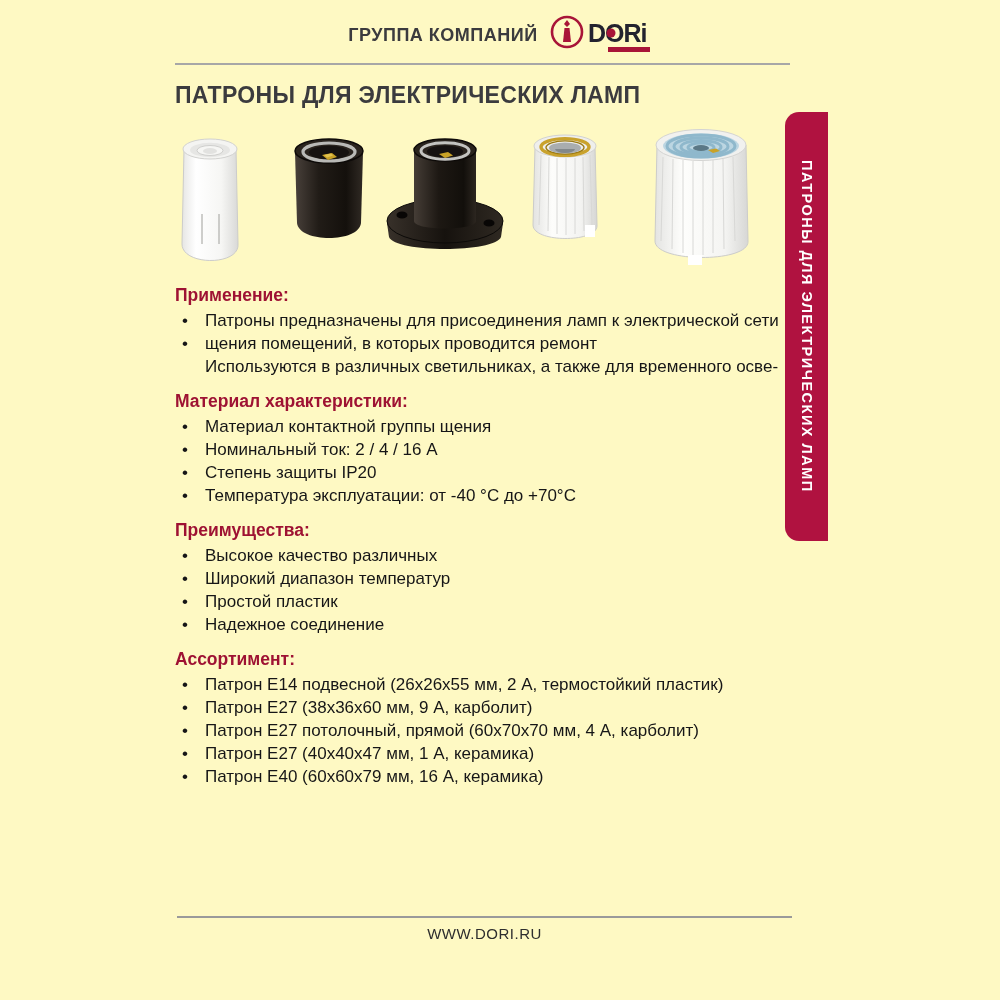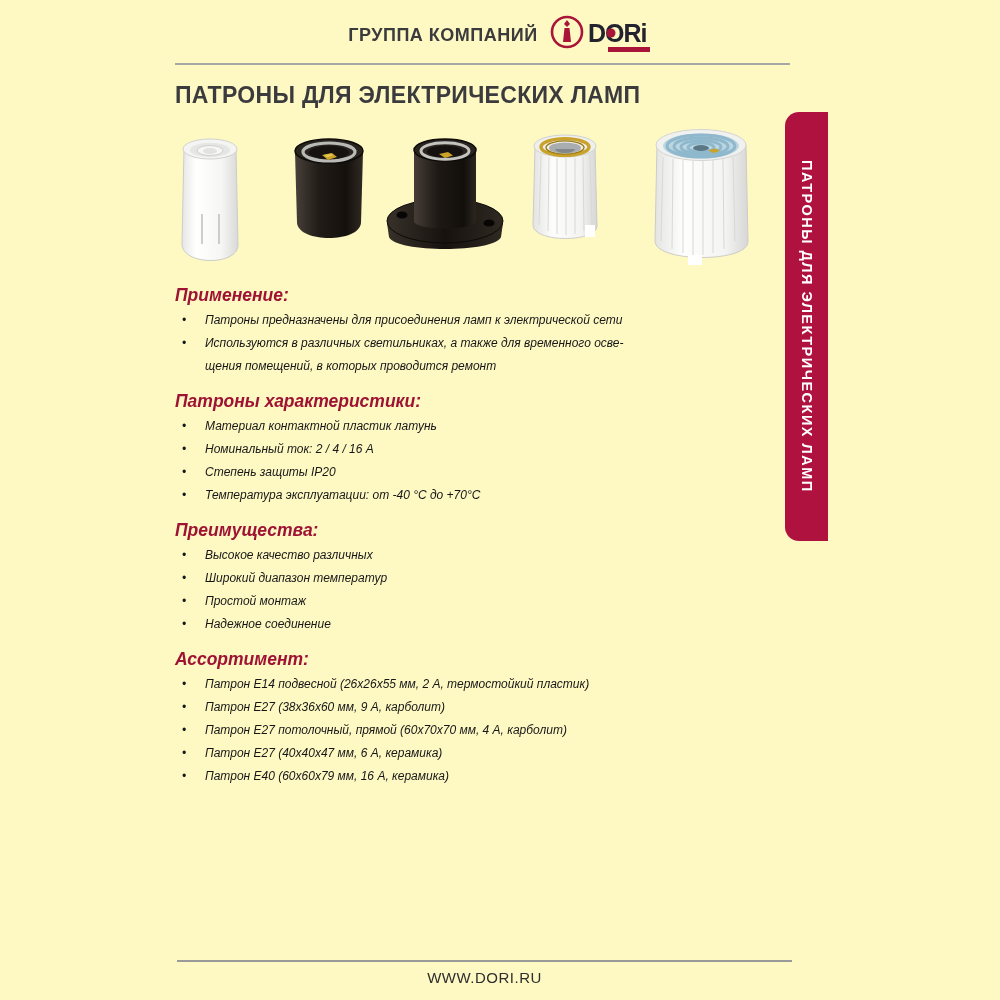--- a/index.html
+++ b/index.html
@@ -13,37 +13,37 @@
 
   
   .title{margin:16px 0 0 175px;font-size:23px;line-height:28px;font-weight:bold;color:#3b3b3e;letter-spacing:.3px;}
 
   
   .products{position:relative;margin-left:175px;width:615px;height:172px;}
   .product{position:absolute;}
   .product svg{display:block;width:100%;height:100%;}
 
   
-  .main{margin-left:175px;width:615px;font-style:italic;}
+  .main{margin-left:175px;width:615px;}
   .section{margin-top:13px;}
   .section:first-child{margin-top:4px;}
   .sec-h{font-size:17.5px;line-height:21px;font-weight:bold;color:#9e1233;}
   .sec-ul{list-style:none;margin:3px 0 0 0;padding:0;}
-  .sec-ul li{position:relative;padding-left:30px;font-size:12px;line-height:23px;color:#161617;}
+  .sec-ul li{position:relative;padding-left:30px;font-size:17px;line-height:23px;color:#161617;}
   .sec-ul li::before{content:"\2022";position:absolute;left:7px;top:0;color:#161617;}
   .ln{display:block;}
 
   
   .side-tab{position:absolute;left:785px;top:112px;width:43px;height:429px;background:#b01240;
             border-radius:14px 0 0 14px;display:flex;align-items:center;justify-content:center;}
   .side-tab span{writing-mode:vertical-rl;white-space:nowrap;color:#ffffff;font-size:14.5px;
                  font-weight:bold;letter-spacing:1.5px;}
 
   
-  .footer{position:absolute;left:177px;top:960px;width:615px;}
+  .footer{position:absolute;left:177px;top:916px;width:615px;}
   .ftr-rule{height:2px;background:#9a9a9a;}
   .ftr-url{margin-top:7px;text-align:center;font-size:15px;color:#2e2e2e;letter-spacing:.5px;}
 </style>
 </head>
 <body>
 
 <div class="page">
 
   <div class="hdr">
     <span class="hdr-label">ГРУППА КОМПАНИЙ</span>
@@ -199,53 +199,53 @@
     </div>
   </div>
 
   <div class="main">
 
     <div class="section">
       <div class="sec-h">Применение:</div>
       <ul class="sec-ul">
         <li>Патроны предназначены для присоединения ламп к электрической сети</li>
         <li>
+          <span class="ln">щения помещений, в которых проводится ремонт</span>
           <span class="ln">Используются в различных светильниках, а также для временного осве-</span>
-          <span class="ln">щения помещений, в которых проводится ремонт</span>
         </li>
       </ul>
     </div>
 
     <div class="section">
-      <div class="sec-h">Патроны характеристики:</div>
-      <ul class="sec-ul">
-        <li>Материал контактной пластик латунь</li>
+      <div class="sec-h">Материал характеристики:</div>
+      <ul class="sec-ul">
+        <li>Материал контактной группы щения</li>
         <li>Номинальный ток: 2 / 4 / 16 А</li>
         <li>Степень защиты IP20</li>
         <li>Температура эксплуатации: от -40 °С до +70°С</li>
       </ul>
     </div>
 
     <div class="section">
       <div class="sec-h">Преимущества:</div>
       <ul class="sec-ul">
         <li>Высокое качество различных</li>
         <li>Широкий диапазон температур</li>
-        <li>Простой монтаж</li>
+        <li>Простой пластик</li>
         <li>Надежное соединение</li>
       </ul>
     </div>
 
     <div class="section">
       <div class="sec-h">Ассортимент:</div>
       <ul class="sec-ul">
         <li>Патрон Е14 подвесной (26х26х55 мм, 2 А, термостойкий пластик)</li>
         <li>Патрон Е27 (38х36х60 мм, 9 А, карболит)</li>
         <li>Патрон Е27 потолочный, прямой (60х70х70 мм, 4 А, карболит)</li>
-        <li>Патрон Е27 (40х40х47 мм, 6 А, керамика)</li>
+        <li>Патрон Е27 (40х40х47 мм, 1 А, керамика)</li>
         <li>Патрон Е40 (60х60х79 мм, 16 А, керамика)</li>
       </ul>
     </div>
 
   </div>
 
   <div class="side-tab">
     <span>ПАТРОНЫ ДЛЯ ЭЛЕКТРИЧЕСКИХ ЛАМП</span>
   </div>
 

